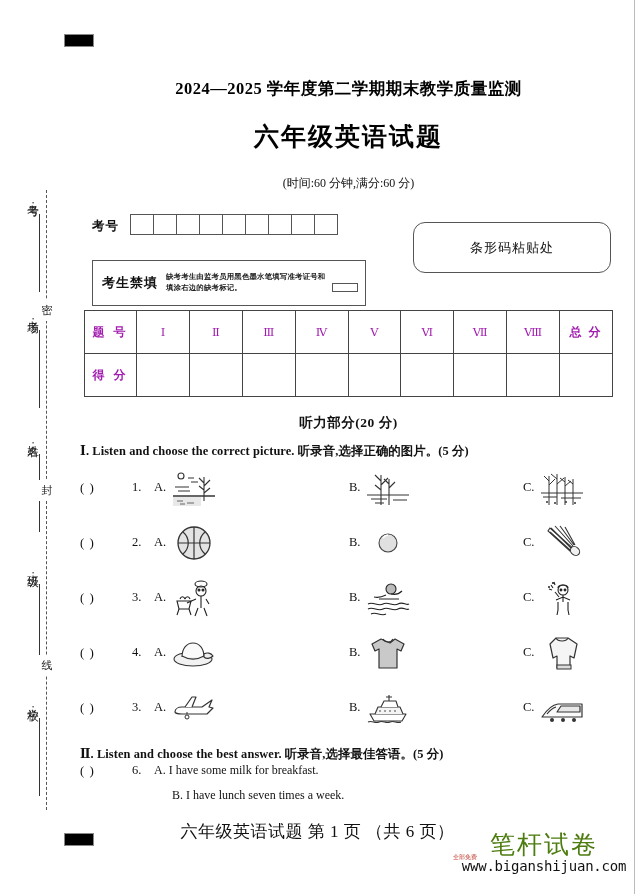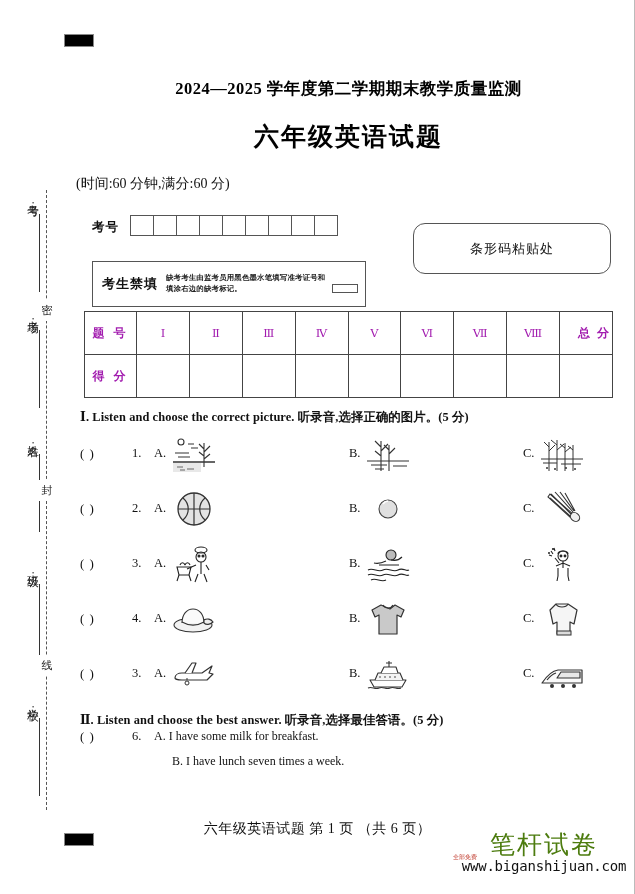--- a/index.html
+++ b/index.html
@@ -98,21 +98,22 @@
   .title-sub {
     text-align: center;
     font-size: 25px;
     font-weight: 700;
     letter-spacing: 2px;
     margin-top: 20px;
     font-family: "DejaVu Sans", "Liberation Sans", sans-serif;
     color: #000;
   }
   .title-info {
-    font-size: 14px;
+    text-align: center;
+    font-size: 12px;
     margin-top: 22px;
     color: #111;
   }
 
   
   .headbox-wrap {
     position: relative;
     margin-top: 22px;
     height: 82px;
   }
@@ -191,21 +192,21 @@
     text-align: center;
     font-size: 12px;
     color: #a21caf;
   }
   .score-table td.hcell {
     font-weight: 700;
     letter-spacing: 3px;
     width: 52px;
   }
   .score-table td.rn { font-size: 11.5px; }
-  .score-table td.total { letter-spacing: 2px; font-weight: 700; text-align: right; }
+  .score-table td.total { letter-spacing: 2px; font-weight: 700; }
 
   
   .section-title {
     text-align: center;
     font-size: 13.5px;
     font-weight: 700;
     margin-top: 17px;
     letter-spacing: 0.5px;
   }
   .q-head {
@@ -263,21 +264,21 @@
     margin-top: 9px;
     font-size: 12px;
   }
 
   
   .footer {
     position: absolute;
     left: 0; right: 0;
     top: 820px;
     text-align: center;
-    font-size: 14px;
+    font-size: 17px;
     letter-spacing: 0.5px;
   }
 
   
   .watermark {
     position: absolute;
     right: 2px; top: 832px;
     width: 178px;
     text-align: center;
   }
@@ -386,20 +387,21 @@
           <td></td>
           <td></td>
           <td></td>
           <td></td>
           <td></td>
           <td></td>
         </tr>
       </tbody>
     </table>
 
+    <div class="section-title">听力部分(20 分)</div>
     <div class="q-head">Ⅰ. Listen and choose the correct picture. 听录音,选择正确的图片。(5 分)</div>
 
     <div id="pic-questions">
         <div class="pic-row">
           <span class="paren">(        )</span>
           <span class="qnum">1.</span>
           <span class="opt opt-a">
             <span class="opt-letter">A.</span>
             <span>
               <svg class="thumb" viewBox="0 0 46 42">

